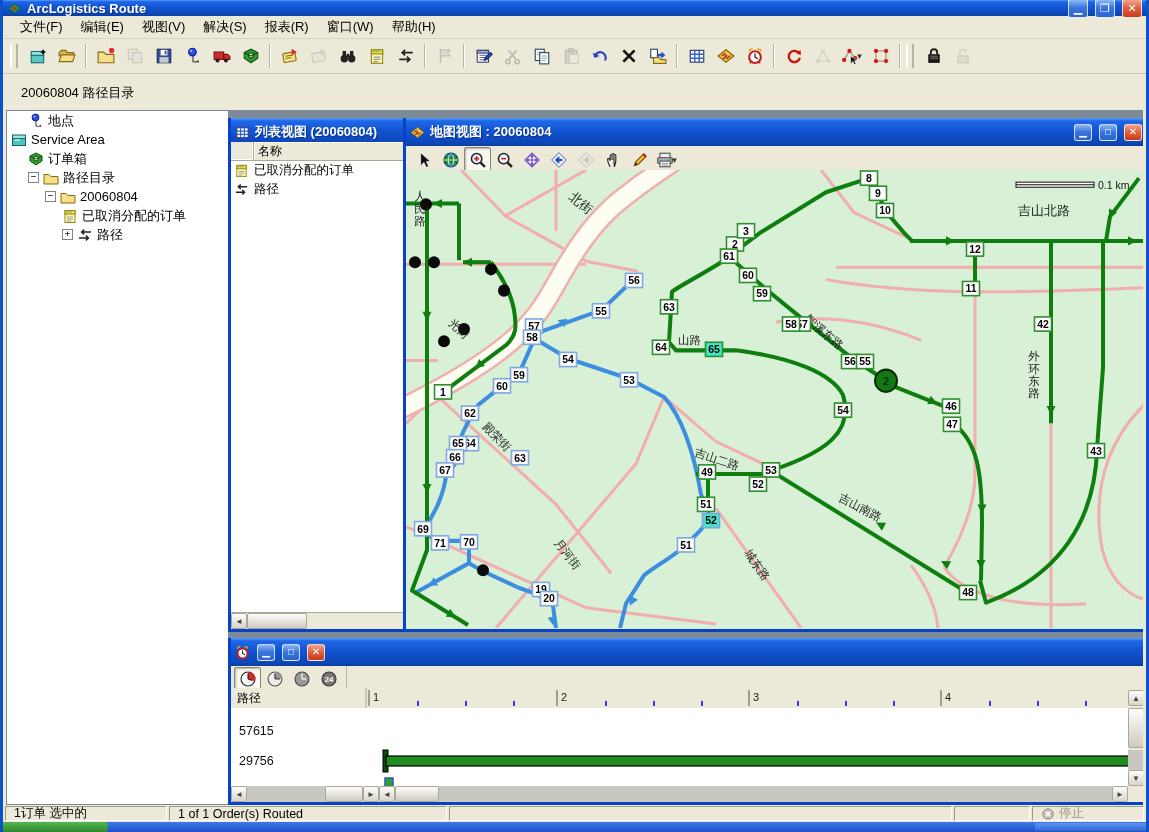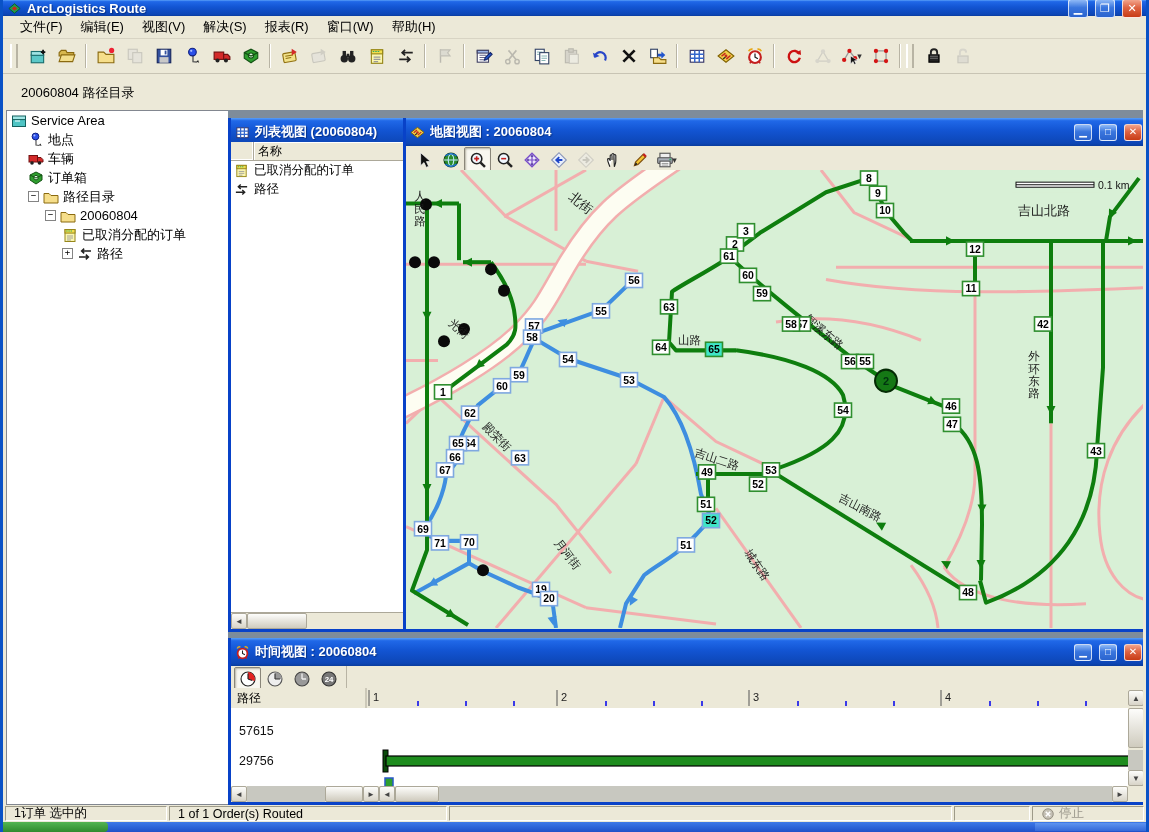--- a/index.html
+++ b/index.html
@@ -356,45 +356,36 @@
         </svg>
       </span>
     </div>
 
   <div id="breadcrumb">
     <span>20060804 路径目录</span>
   </div>
 
   <div id="treepanel">
     <div id="tree">
-        <div class="trow" style="padding-left: 4px;">
-          <svg viewBox="0 0 16 16">
-            <rect x="1.5" y="6" width="13" height="7.5" fill="#4FC4C4" stroke="#14605E"></rect>
-            <rect x="1.5" y="3" width="13" height="3.6" fill="#A0E6E6" stroke="#14605E"></rect>
-            <path d="M4,8 h5" stroke="#E8FFFF" stroke-width="1.1"></path>
-          </svg>
-          <span>Service Area</span>
-        </div>
         <div class="trow" style="padding-left: 21px;">
           <svg viewBox="0 0 16 16">
             <path d="M8,7 L8,13 L11.5,13.5" stroke="#555" stroke-width="1.2" fill="none"></path>
             <circle cx="7.5" cy="4.5" r="3.4" fill="#2B50E8" stroke="#102080"></circle>
             <circle cx="6.4" cy="3.4" r="1" fill="#A8BCFF"></circle>
             <path d="M11,13 l2.5,1 -1,-2.4 z" fill="#222"></path>
           </svg>
           <span>地点</span>
         </div>
-        <div class="trow" style="padding-left: 21px;">
+        <div class="trow" style="padding-left: 4px;">
           <svg viewBox="0 0 16 16">
-            <rect x="1" y="4.5" width="8.5" height="6.5" fill="#D42A2A" stroke="#701010"></rect>
-            <path d="M9.5,6.5 h3.5 l2,2.2 v2.3 h-5.5 z" fill="#D42A2A" stroke="#701010"></path>
-            <circle cx="4" cy="12" r="1.8" fill="#222"></circle>
-            <circle cx="11.5" cy="12" r="1.8" fill="#222"></circle>
+            <rect x="1.5" y="6" width="13" height="7.5" fill="#4FC4C4" stroke="#14605E"></rect>
+            <rect x="1.5" y="3" width="13" height="3.6" fill="#A0E6E6" stroke="#14605E"></rect>
+            <path d="M4,8 h5" stroke="#E8FFFF" stroke-width="1.1"></path>
           </svg>
-          <span>车辆</span>
+          <span>Service Area</span>
         </div>
         <div class="trow" style="padding-left: 21px;">
           <svg viewBox="0 0 16 16">
             <path d="M2,5 L8,2 L14,5 L14,10 L8,14 L2,10 z" fill="#2E9E2E" stroke="#145214"></path>
             <circle cx="8" cy="7.6" r="2.3" fill="#E4F6E4" stroke="#145214"></circle>
             <path d="M2,5 L8,8 L14,5" stroke="#145214" fill="none"></path>
           </svg>
           <span>订单箱</span>
         </div>
         <div class="trow" style="padding-left: 21px;">
@@ -868,21 +859,20 @@
     <div class="win" id="timewin">
       <div class="xp-title">
         <span class="wicon">
             <svg viewBox="0 0 16 16">
               <circle cx="8" cy="9" r="5.2" fill="#FFF" stroke="#C42020" stroke-width="1.9"></circle>
               <path d="M8,5.8 v3.2 l2.6,1.4" stroke="#222" stroke-width="1.1" fill="none"></path>
               <path d="M2.4,3.8 a3,3 0 0 1 3.4,-1.8 M13.6,3.8 a3,3 0 0 0 -3.4,-1.8" stroke="#E8A818" stroke-width="1.6" fill="none"></path>
               <path d="M3.4,14.4 l1.4,-1.6 M12.6,14.4 l-1.4,-1.6" stroke="#C42020" stroke-width="1.4"></path>
             </svg>
           </span>
-        <span class="cap">时间视图  :  20060804</span>
         <span class="xp-btn">
             <span class="glyph">▁</span>
           </span>
         <span class="xp-btn">
             <span class="glyph">□</span>
           </span>
         <span class="xp-btn close">
             <span class="glyph">✕</span>
           </span>
       </div>

